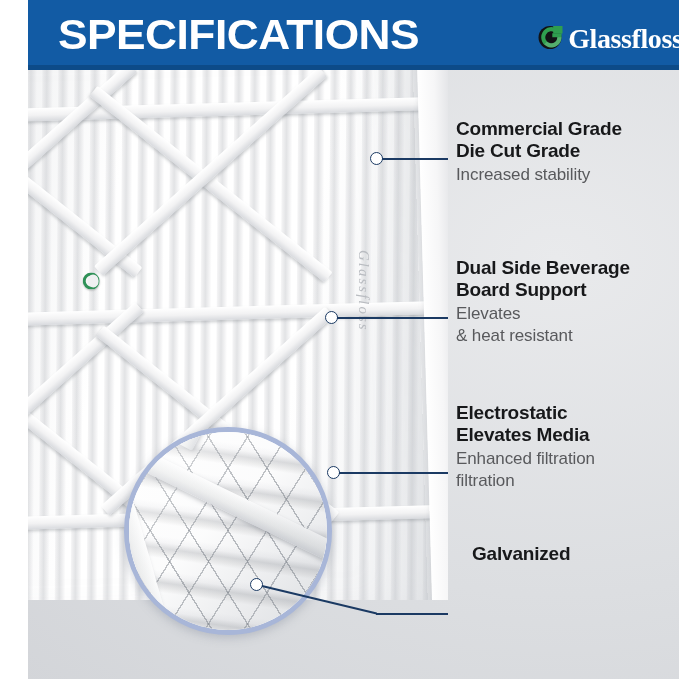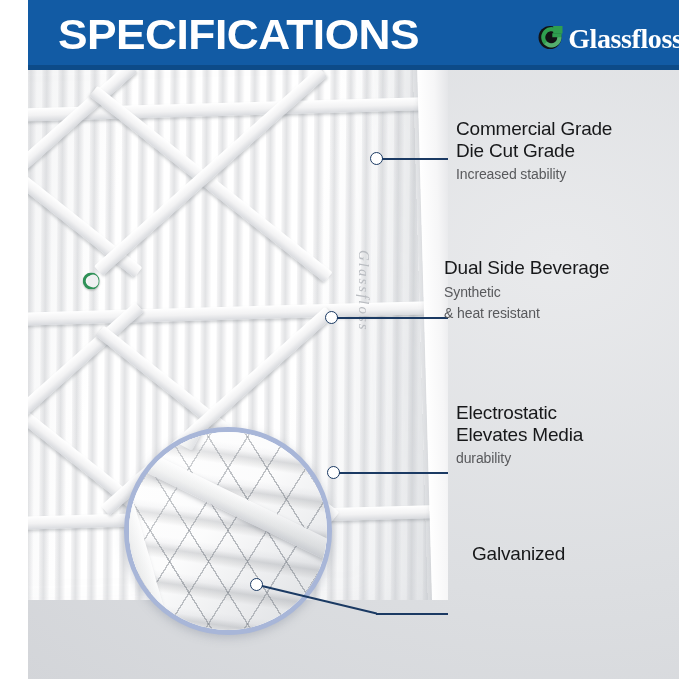--- a/index.html
+++ b/index.html
@@ -184,27 +184,27 @@
     background:linear-gradient(180deg,#ffffff,#eceded 60%,#d4d6da);
     box-shadow:0 2px 4px rgba(110,116,124,.45);
     border-radius:2px;
   }
 
   
   .callout{ position:absolute; }
   .callout-title{
     font-size:19px;
     line-height:21.5px;
-    font-weight:normal;
+    font-weight:bold;
     color:#17181a;
     letter-spacing:-0.2px;
   }
   .callout-sub{
     margin-top:3px;
-    font-size:14px;
+    font-size:17px;
     line-height:21.5px;
     color:#58595c;
     letter-spacing:-0.1px;
   }
 
   
   .leader{ position:absolute; }
   .leader-line{
     position:absolute;
     height:1.6px;
@@ -305,37 +305,39 @@
   <div class="callout" style="left:428px; top:118px;">
     <div class="callout-title">
       <div>Commercial Grade</div>
       <div>Die Cut Grade</div>
     </div>
     <div class="callout-sub">
       <div>Increased stability</div>
     </div>
   </div>
 
-  <div class="callout" style="left:416px; top:257px;">
+  <div class="callout" style="left:428px; top:257px;">
     <div class="callout-title">
       <div>Dual Side Beverage</div>
+      <div>Board Support</div>
     </div>
     <div class="callout-sub">
-      <div>Synthetic</div>
+      <div>Elevates</div>
       <div>&amp; heat resistant</div>
     </div>
   </div>
 
   <div class="callout" style="left:428px; top:402px;">
     <div class="callout-title">
       <div>Electrostatic</div>
       <div>Elevates Media</div>
     </div>
     <div class="callout-sub">
-      <div>durability</div>
+      <div>Enhanced filtration</div>
+      <div>filtration</div>
     </div>
   </div>
 
   <div class="callout" style="left:444px; top:543px;">
     <div class="callout-title">
       <div>Galvanized</div>
     </div>
   </div>
 
 </div>

